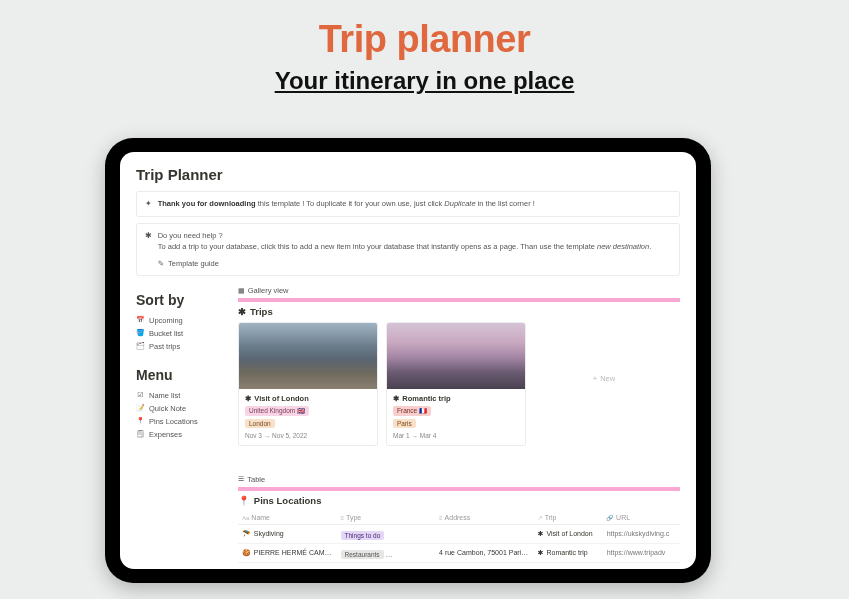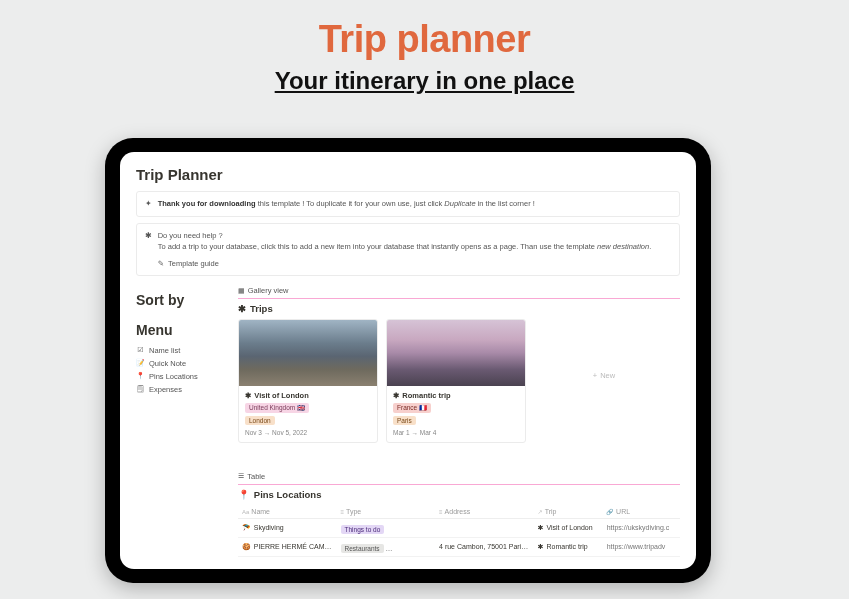--- a/index.html
+++ b/index.html
@@ -70,21 +70,21 @@
     display: flex; align-items: center; gap: 4px;
     font-size: 7.5px; color: #555; padding: 2px 0;
     cursor: pointer;
   }
   .side-link .mi { width: 9px; text-align: center; font-size: 7px; }
 
   .main { flex: 1; min-width: 0; }
   .view-tab {
     display: inline-flex; align-items: center; gap: 3px;
     font-size: 7.5px; color: #555; padding-bottom: 3px;
-    border-bottom: 1px solid #f9a8d4;
+    border-bottom: 4px solid #f9a8d4;
     width: 100%;
   }
   .view-tab .ico { font-size: 7px; }
   .db-title {
     font-size: 9.5px; font-weight: 700; margin-top: 4px; margin-bottom: 5px;
     display: flex; gap: 4px; align-items: center;
   }
 
   .gallery { display: flex; gap: 8px; }
   .card {
@@ -165,20 +165,34 @@
         <div class="template-guide">
           <span>✎</span>
           <span>Template guide</span>
         </div>
       </div>
     </div>
 
     <div class="columns">
       <div class="sidebar">
         <div class="side-h">Sort by</div>
+        <div id="sortby-list">
+            <div class="side-link">
+              <span class="mi">📅</span>
+              <span>Upcoming</span>
+            </div>
+            <div class="side-link">
+              <span class="mi">🪣</span>
+              <span>Bucket list</span>
+            </div>
+            <div class="side-link">
+              <span class="mi">🗂</span>
+              <span>Past trips</span>
+            </div>
+          </div>
         <div class="side-h" style="margin-top:14px">Menu</div>
         <div id="menu-list">
             <div class="side-link">
               <span class="mi">☑</span>
               <span>Name list</span>
             </div>
             <div class="side-link">
               <span class="mi">📝</span>
               <span>Quick Note</span>
             </div>

